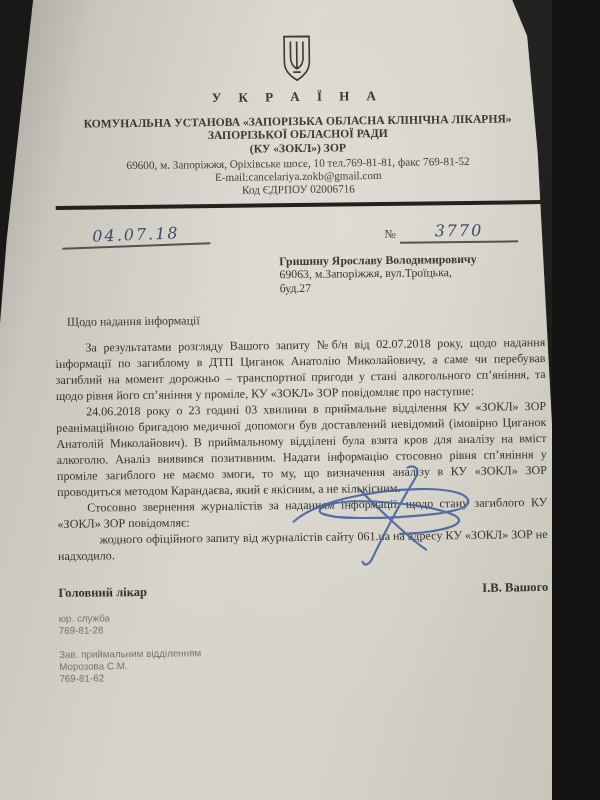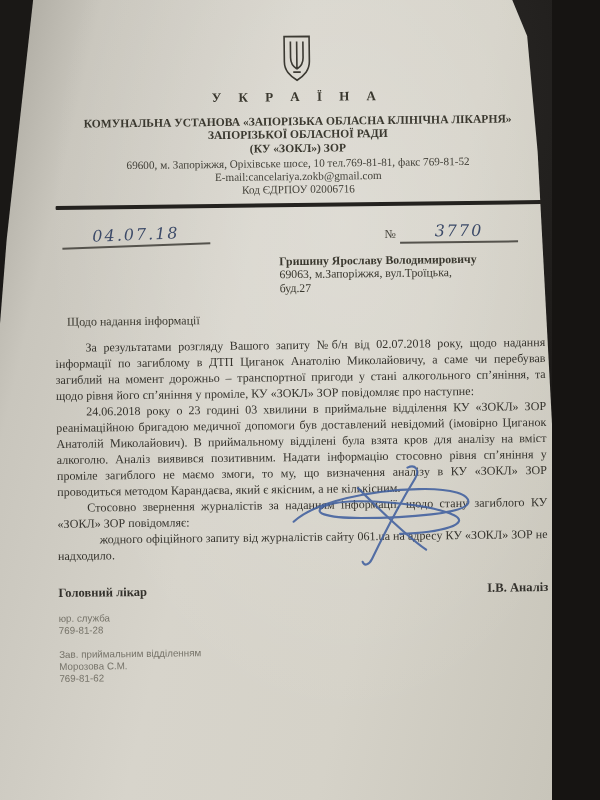--- a/index.html
+++ b/index.html
@@ -100,21 +100,21 @@
 
     <div class="body-text">
       <p>За результатами розгляду Вашого запиту №б/н від 02.07.2018 року, щодо надання інформації по загиблому в ДТП Циганок Анатолію Миколайовичу, а саме чи перебував загиблий на момент дорожньо – транспортної пригоди у стані алкогольного сп’яніння, та щодо рівня його сп’яніння у проміле, КУ «ЗОКЛ» ЗОР повідомляє про наступне:</p>
       <p>24.06.2018 року о 23 годині 03 хвилини в приймальне відділення КУ «ЗОКЛ» ЗОР реанімаційною бригадою медичної допомоги був доставлений невідомий (імовірно Циганок Анатолій Миколайович). В приймальному відділені була взята кров для аналізу на вміст алкоголю. Аналіз виявився позитивним. Надати інформацію стосовно рівня сп’яніння у проміле загиблого не маємо змоги, то му, що визначення аналізу в КУ «ЗОКЛ» ЗОР проводиться методом Карандаєва, який є якісним, а не кількісним.</p>
       <p>Стосовно звернення журналістів за наданням інформації, щодо стану загиблого КУ «ЗОКЛ» ЗОР повідомляє:</p>
       <p class="wide-indent">жодного офіційного запиту від журналістів сайту 061.ua на адресу  КУ «ЗОКЛ» ЗОР не надходило.</p>
     </div>
 
     <div class="sig-row">
       <span>Головний лікар</span>
-      <span>І.В. Аналіз</span>
+      <span>І.В. Вашого</span>
     </div>
 
     <div class="footer">
       <div>юр. служба</div>
       <div>769-81-28</div>
       <div class="grp2">Зав. приймальним відділенням</div>
       <div>Морозова С.М.</div>
       <div>769-81-62</div>
     </div>
 

